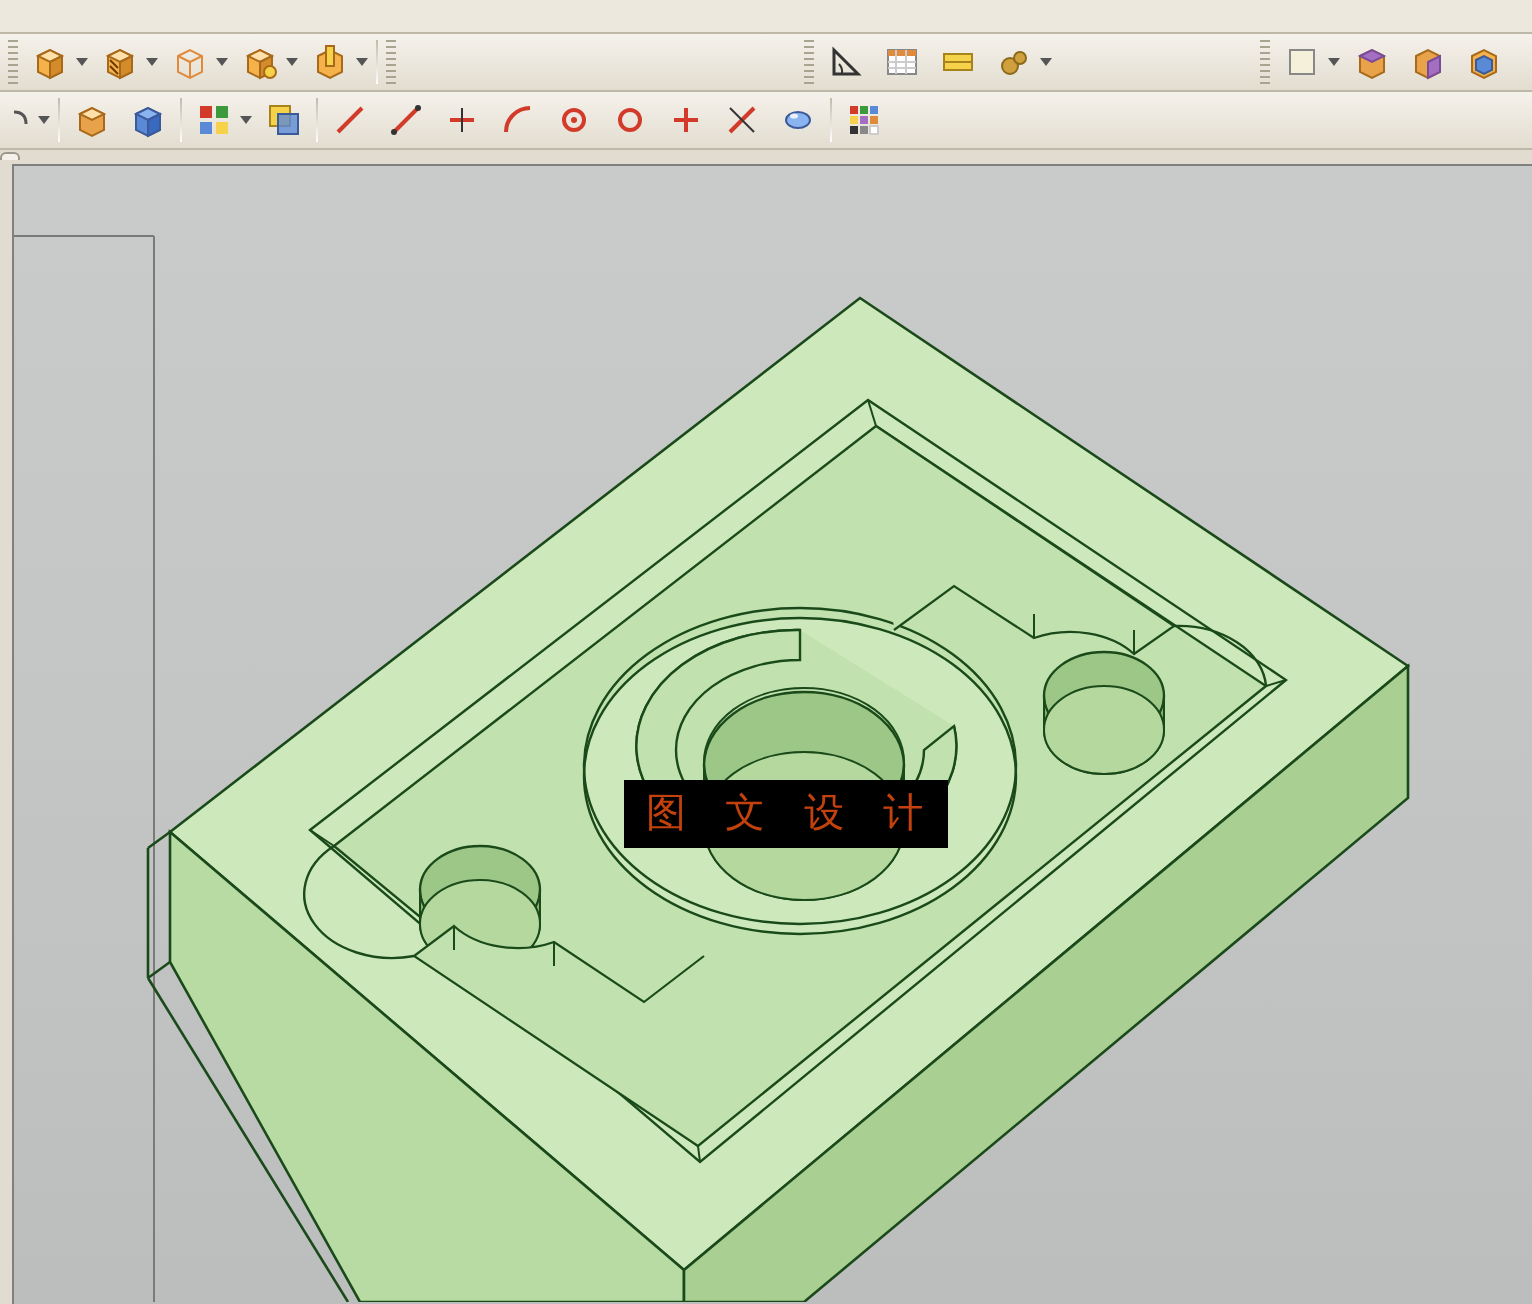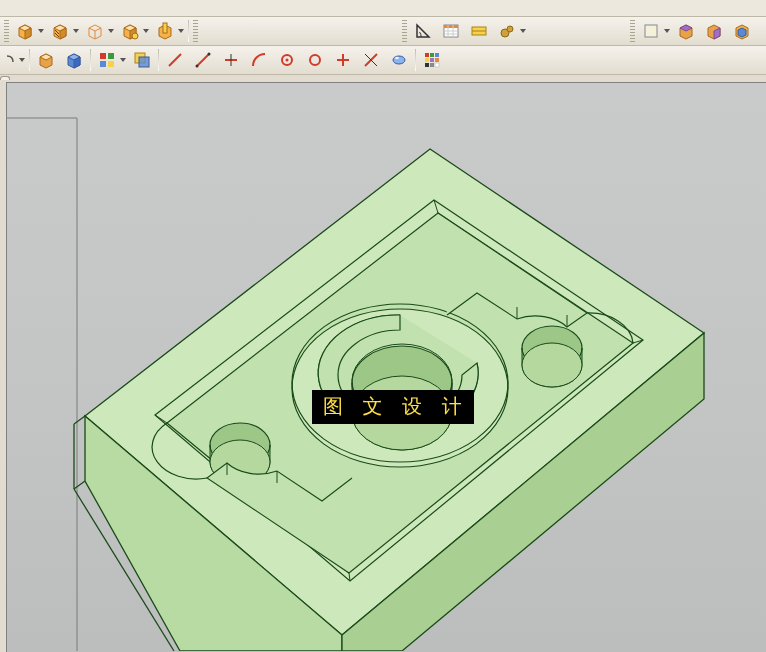--- a/index.html
+++ b/index.html
@@ -96,21 +96,21 @@
     bottom: 0;
     background: linear-gradient(180deg, #c9caca 0%, #c4c5c5 50%, #bcbdbd 100%);
     border-left: 1px solid #808080;
     border-top: 1px solid #808080;
   }
   .overlay-label {
     position: absolute;
     top: 307px;
     left: 305px;
     background: #000;
-    color: #fde047;
+    color: #c2410c;
     font-family: "Microsoft YaHei", sans-serif;
     font-size: 20px;
     letter-spacing: 7px;
     padding: 3px 5px 4px 11px;
   }
 
   .vp svg {
     position: absolute;
     top: 0;
     left: 0;

